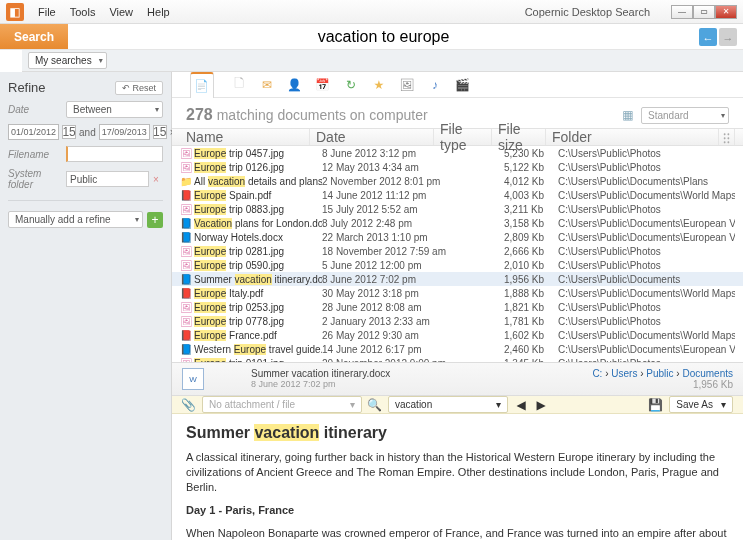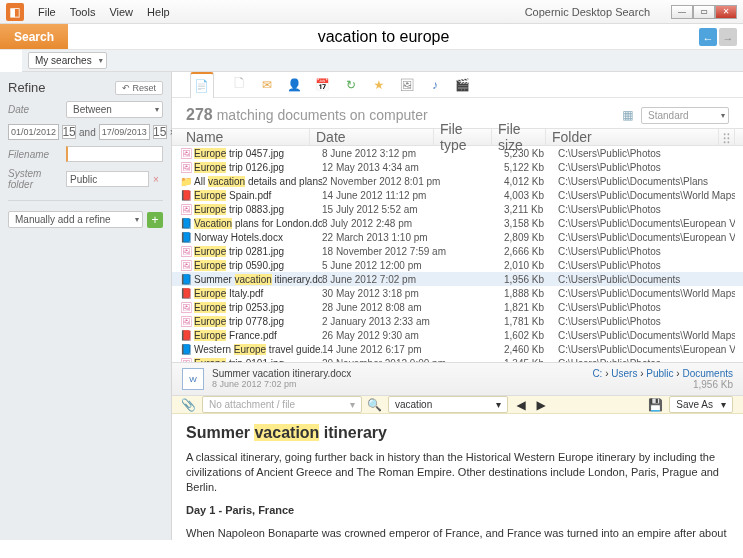--- a/index.html
+++ b/index.html
@@ -56,21 +56,21 @@
 .row.sel { background:#e6eef7; }
 .row .icon { width:14px; font-size:10px; }
 .row .name { width:128px; overflow:hidden; white-space:nowrap; }
 .row .date { width:124px; color:#555; }
 .row .type { width:58px; }
 .row .size { width:54px; color:#555; text-align:left; }
 .row .folder { flex:1; color:#555; overflow:hidden; white-space:nowrap; }
 .hl { background:#fdeb8c; }
 .preview-head { background:linear-gradient(#f8f8f8,#efefef); border-top:1px solid #ddd; border-bottom:1px solid #ddd; padding:5px 10px; display:flex; align-items:flex-start; gap:8px; font-size:10px; }
 .docicon { width:22px; height:22px; border:1px solid #9cb8d8; background:#fff; display:flex; align-items:center; justify-content:center; color:#3c74b6; font-size:8px; }
-.preview-head .info { flex:1; }
+.preview-head .info { flex:1;margin-left:39px; }
 .preview-head .title { color:#444; }
 .preview-head .sub { color:#999; font-size:9px; }
 .preview-head .path { margin-left:auto; text-align:right; font-size:10px; }
 .preview-head .path a { color:#2a6fb5; text-decoration:none; }
 .preview-toolbar { height:24px; background:#fbf7e0; border-bottom:1px solid #e8e2bf; display:flex; align-items:center; gap:6px; padding:0 10px; font-size:10px; }
 .preview-toolbar .pill { background:#fff; border:1px solid #d9d3ae; border-radius:2px; height:17px; padding:0 6px; display:flex; align-items:center; gap:4px; }
 .preview-toolbar .spacer { flex:1; }
 .preview-body { padding:10px 14px; font-size:11px; color:#333; overflow:auto; }
 .preview-body h2 { font-size:16px; font-weight:bold; margin-bottom:8px; }
 .preview-body p { margin-bottom:8px; line-height:1.35; }

